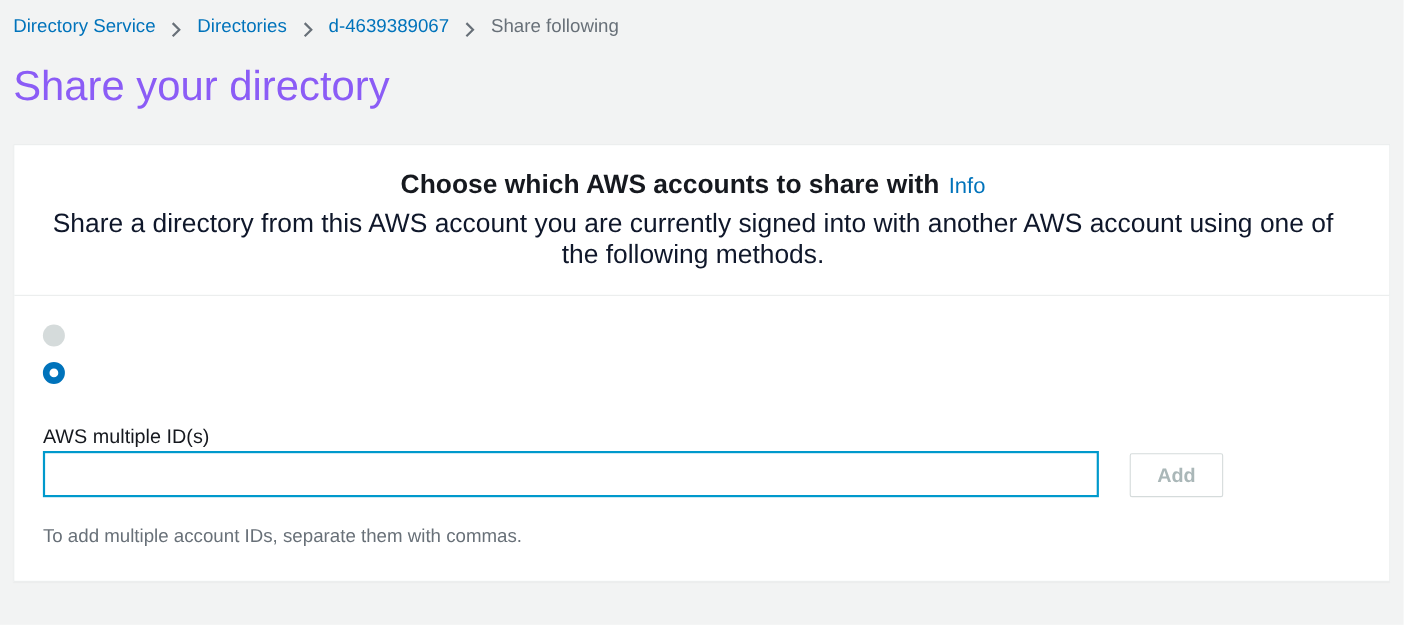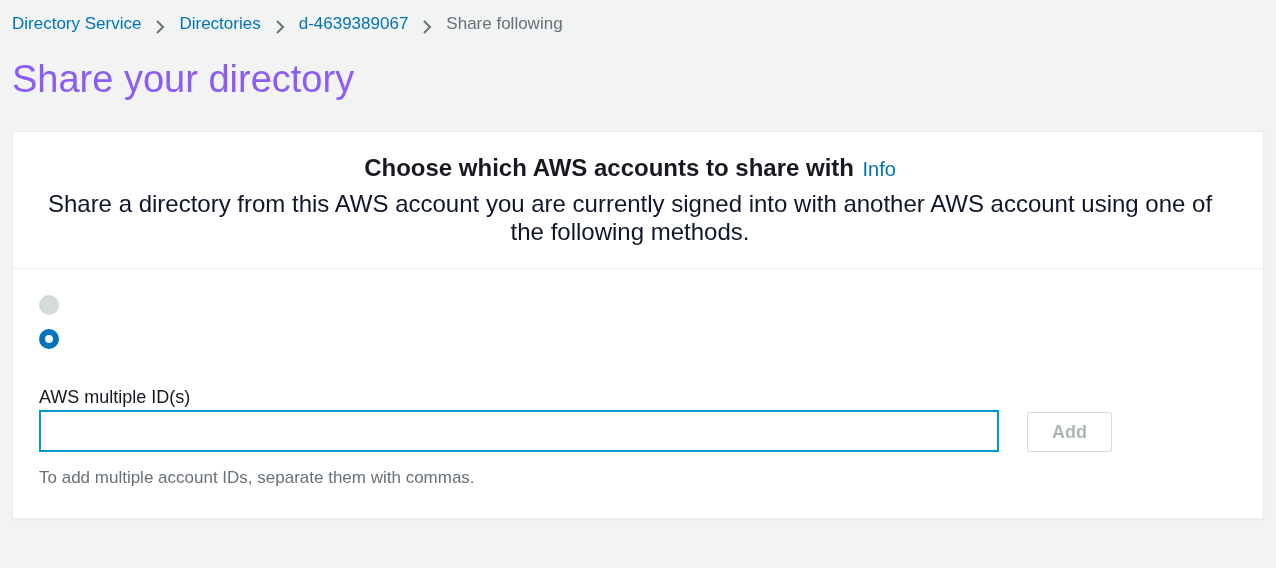--- a/index.html
+++ b/index.html
@@ -136,21 +136,21 @@
       background: #fff;
       color: #aab7b8;
       font-size: 18px;
       font-weight: 700;
       cursor: default;
       border-radius: 2px;
     }
     .helper {
       font-size: 17px;
       color: #687078;
-      margin-top: 16px;
+      margin-top: 26px;
     }
   </style>
 </head>
 <body>
 
 <nav class="breadcrumb">
   <a>Directory Service</a>
   <span class="sep">
     <svg width="10" height="14" viewBox="0 0 10 14">
         <path d="M2 1 L8 7 L2 13" fill="none" stroke="#687078" stroke-width="2"></path>

